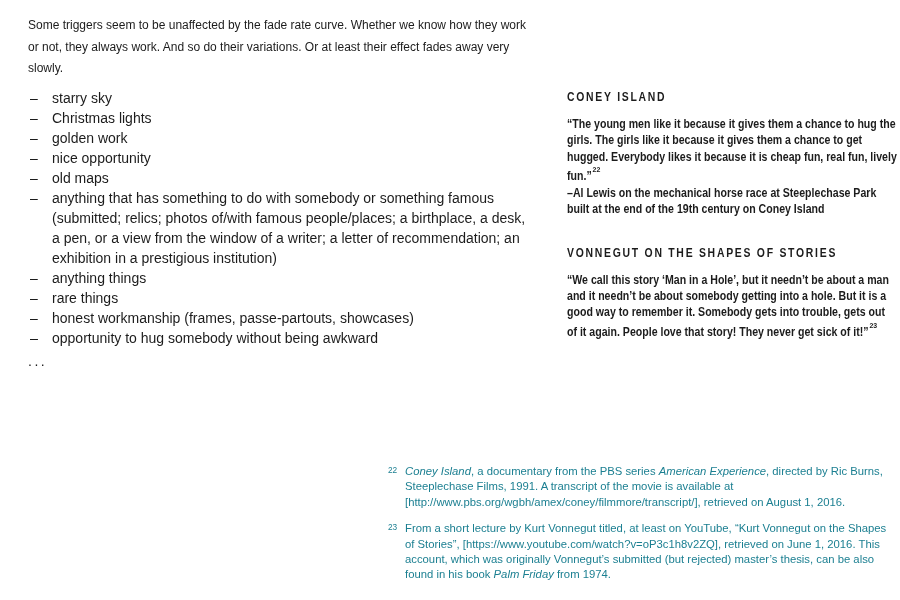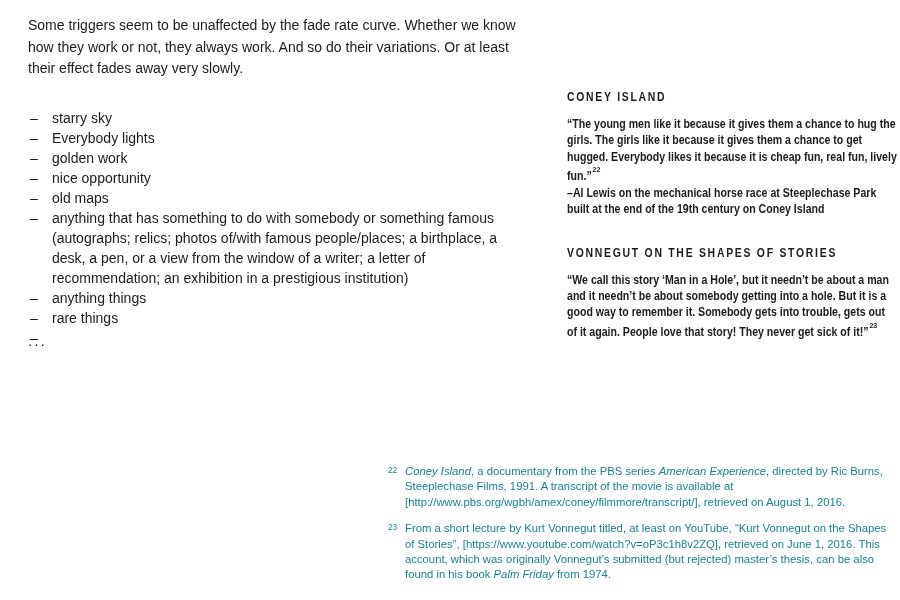--- a/index.html
+++ b/index.html
@@ -8,21 +8,21 @@
     background: #ffffff;
     font-family: "Liberation Sans", sans-serif;
     color: #1c1c1c;
     position: relative;
     overflow: hidden;
   }
   .page { position: absolute; inset: 0; }
 
   
   .main-col { position: absolute; left: 28px; top: 15px; width: 504px; }
-  .intro { margin: 0 0 28px 0; font-size: 14px; line-height: 21.5px; }
+  .intro { margin: 0 0 8px 0; font-size: 12px; line-height: 21.5px; }
   .trigger-list { margin: 0; }
   .li { position: relative; padding-left: 24px; font-size: 14px; line-height: 20px; }
   .li .marker { position: absolute; left: 2px; top: 0; }
   .ellipsis { margin-top: 5px; font-size: 14px; letter-spacing: 2.5px; }
 
   
   .sidebar { position: absolute; left: 567px; top: 90px; width: 330px; }
   .sidebar-inner { width: 380px; transform: scaleX(0.868); transform-origin: 0 0; }
   .s-section { margin: 0; }
   .s-section + .s-section { margin-top: 28px; }
@@ -45,54 +45,56 @@
   <div class="main-col">
     <p class="intro">Some triggers seem to be unaffected by the fade rate curve. Whether we know how they work or not, they always work. And so do their variations. Or at least their effect fades away very slowly.</p>
 
     <div class="trigger-list">
       <div class="li">
         <span class="marker">–</span>
         <span>starry sky</span>
       </div>
       <div class="li">
         <span class="marker">–</span>
-        <span>Everybody lights</span>
+        <span>Christmas lights</span>
       </div>
       <div class="li">
         <span class="marker">–</span>
         <span>golden work</span>
       </div>
       <div class="li">
         <span class="marker">–</span>
         <span>nice opportunity</span>
       </div>
       <div class="li">
         <span class="marker">–</span>
         <span>old maps</span>
       </div>
       <div class="li">
         <span class="marker">–</span>
-        <span>anything that has something to do with somebody or something famous (autographs; relics; photos of/with famous people/places; a birthplace, a desk, a pen, or a view from the window of a writer; a letter of recommendation; an exhibition in a prestigious institution)</span>
+        <span>anything that has something to do with somebody or something famous (submitted; relics; photos of/with famous people/places; a birthplace, a desk, a pen, or a view from the window of a writer; a letter of recommendation; an exhibition in a prestigious institution)</span>
       </div>
       <div class="li">
         <span class="marker">–</span>
         <span>anything things</span>
       </div>
       <div class="li">
         <span class="marker">–</span>
         <span>rare things</span>
       </div>
       <div class="li">
         <span class="marker">–</span>
+        <span>honest workmanship (frames, passe-partouts, showcases)</span>
       </div>
       <div class="li">
         <span class="marker">–</span>
       </div>
       <div class="li">
         <span class="marker">–</span>
+        <span>opportunity to hug somebody without being awkward</span>
       </div>
     </div>
 
     <div class="ellipsis">...</div>
   </div>
 
   <aside class="sidebar">
     <div class="sidebar-inner">
 
       <section class="s-section">

